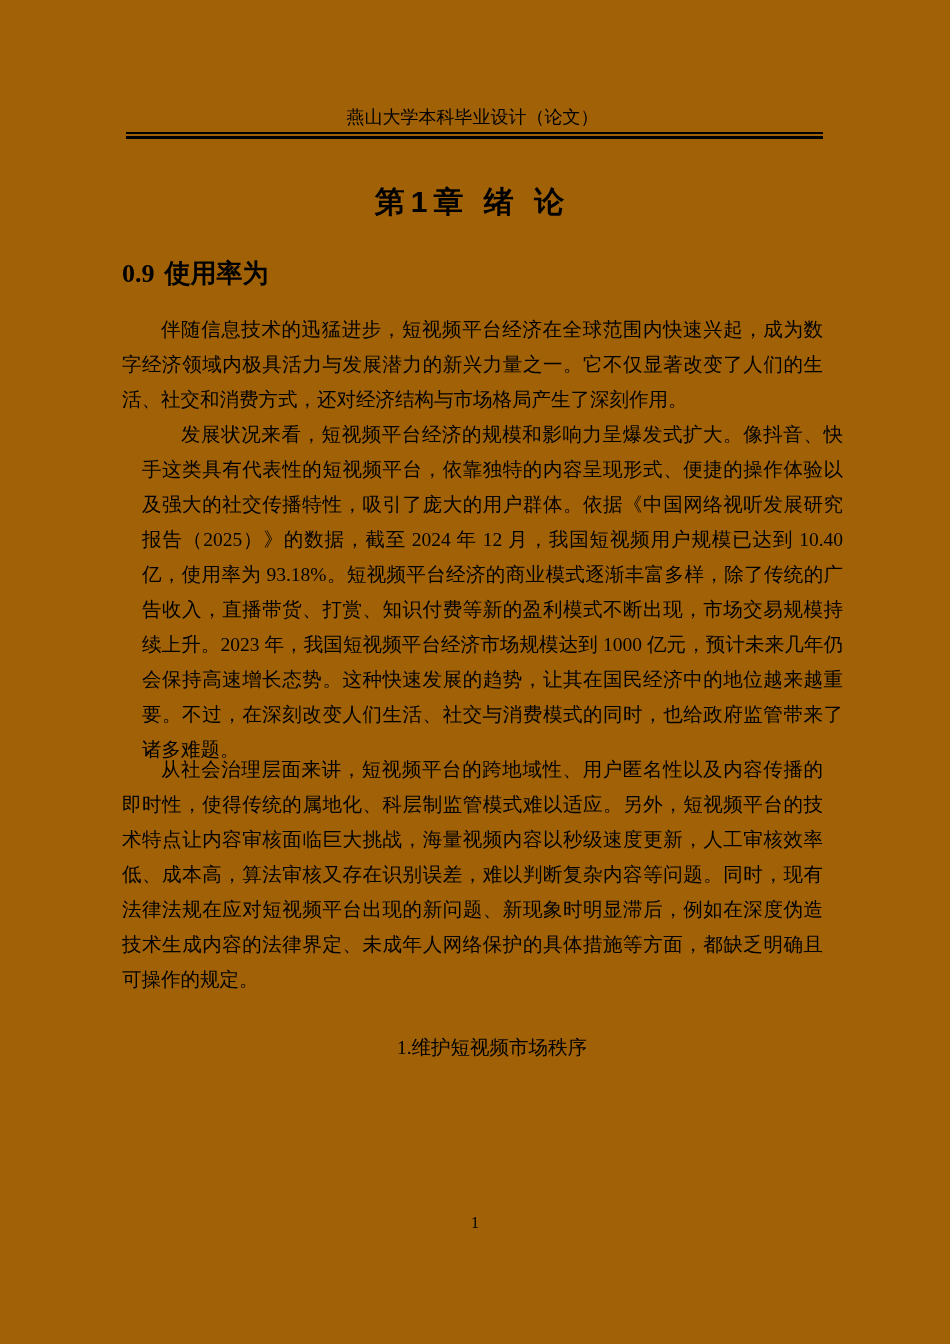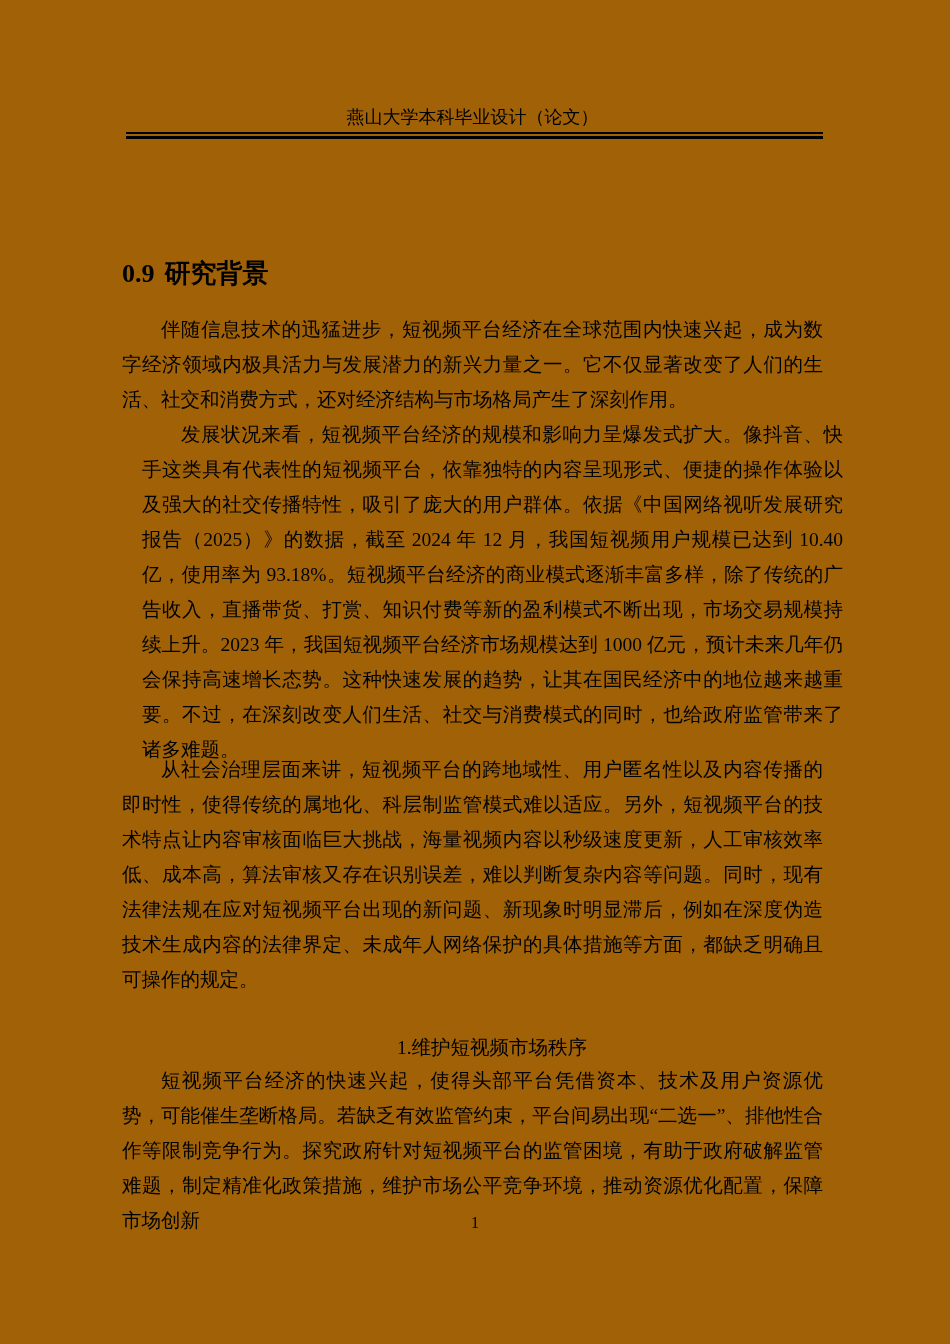--- a/index.html
+++ b/index.html
@@ -75,31 +75,31 @@
 <div class="page">
 
   <div class="running-header">燕山大学本科毕业设计（论文）</div>
 
   <div class="header-rule">
     <div class="rule-thin"></div>
     <div class="rule-gap"></div>
     <div class="rule-thick"></div>
   </div>
 
+  <div class="chapter-title">第1章 绪 论</div>
 
   <div class="section-heading heading-1-1">
-    <span class="num">0.9</span><span class="txt">研究背景</span>
+    <span class="num">0.9</span><span class="txt">使用率为</span>
   </div>
 
   <div class="para para-1">伴随信息技术的迅猛进步，短视频平台经济在全球范围内快速兴起，成为数字经济领域内极具活力与发展潜力的新兴力量之一。它不仅显著改变了人们的生活、社交和消费方式，还对经济结构与市场格局产生了深刻作用。</div>
 
   <div class="para para-2">发展状况来看，短视频平台经济的规模和影响力呈爆发式扩大。像抖音、快手这类具有代表性的短视频平台，依靠独特的内容呈现形式、便捷的操作体验以及强大的社交传播特性，吸引了庞大的用户群体。依据《中国网络视听发展研究报告（2025）》的数据，截至 2024 年 12 月，我国短视频用户规模已达到 10.40 亿，使用率为 93.18%。短视频平台经济的商业模式逐渐丰富多样，除了传统的广告收入，直播带货、打赏、知识付费等新的盈利模式不断出现，市场交易规模持续上升。2023 年，我国短视频平台经济市场规模达到 1000 亿元，预计未来几年仍会保持高速增长态势。这种快速发展的趋势，让其在国民经济中的地位越来越重要。不过，在深刻改变人们生活、社交与消费模式的同时，也给政府监管带来了诸多难题。</div>
 
   <div class="para para-3">从社会治理层面来讲，短视频平台的跨地域性、用户匿名性以及内容传播的即时性，使得传统的属地化、科层制监管模式难以适应。另外，短视频平台的技术特点让内容审核面临巨大挑战，海量视频内容以秒级速度更新，人工审核效率低、成本高，算法审核又存在识别误差，难以判断复杂内容等问题。同时，现有法律法规在应对短视频平台出现的新问题、新现象时明显滞后，例如在深度伪造技术生成内容的法律界定、未成年人网络保护的具体措施等方面，都缺乏明确且可操作的规定。</div>
 
 
   <div class="para list-line">1.维护短视频市场秩序</div>
 
-  <div class="para para-5">短视频平台经济的快速兴起，使得头部平台凭借资本、技术及用户资源优势，可能催生垄断格局。若缺乏有效监管约束，平台间易出现“二选一”、排他性合作等限制竞争行为。探究政府针对短视频平台的监管困境，有助于政府破解监管难题，制定精准化政策措施，维护市场公平竞争环境，推动资源优化配置，保障市场创新</div>
 
   <div class="page-number">1</div>
 
 </div>
 
 </body></html>

